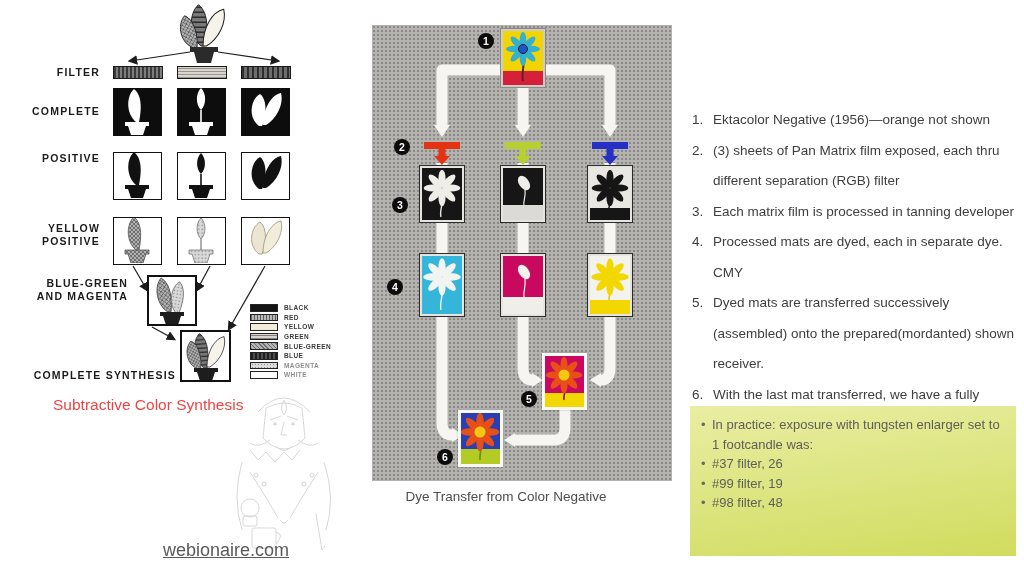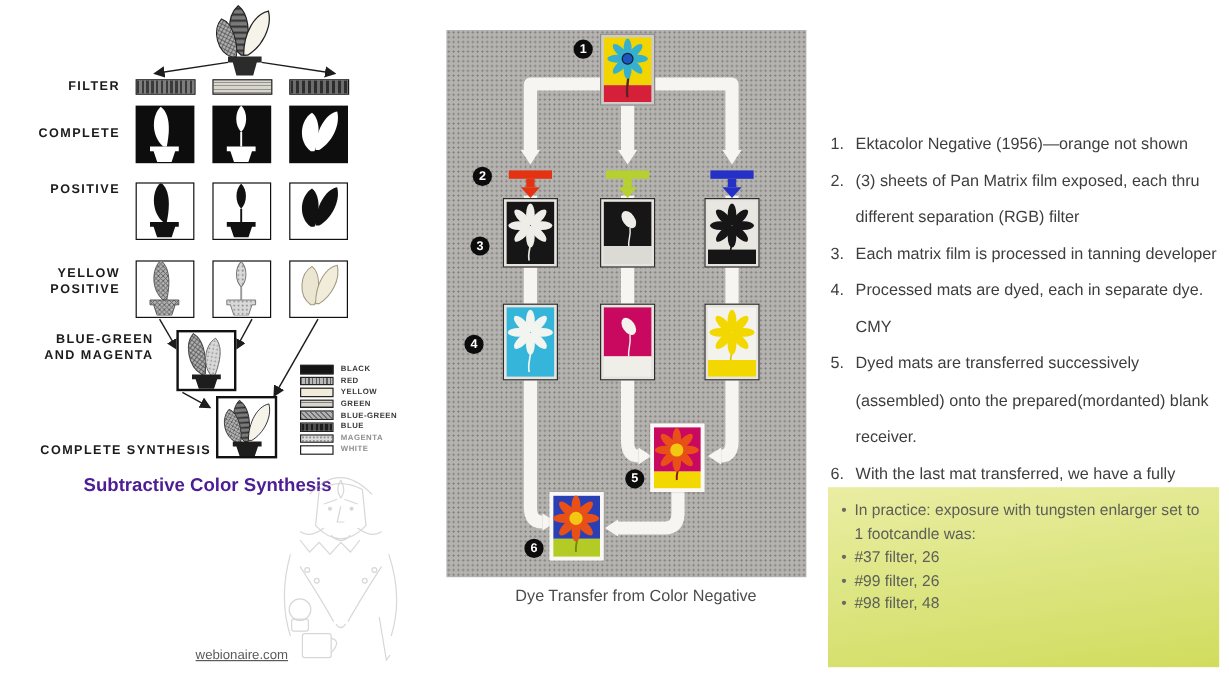--- a/index.html
+++ b/index.html
@@ -12,42 +12,42 @@
   .rowlabel{position:absolute;font-weight:bold;color:#1b1b1b;font-size:10.5px;
             letter-spacing:1.2px;text-align:right;white-space:pre-line;line-height:13px;}
   .fbar{position:absolute;height:13px;width:50px;border:1px solid #1a1a1a;box-sizing:border-box;}
   .fbar1{background:repeating-linear-gradient(90deg,#3a3a3a 0 2px,#7d7d7d 2px 4px);}
   .fbar2{background:repeating-linear-gradient(0deg,#97948e 0 1px,#d9d6cf 1px 3px);}
   .fbar3{background:repeating-linear-gradient(90deg,#2d2d2d 0 2px,#6d6d6d 2px 5px);}
   .cell{position:absolute;width:49px;height:48px;box-sizing:border-box;}
   .cell.neg{background:#0d0d0d;}
   .cell.pos{background:#ffffff;border:1.6px solid #111;}
   .bigcell{position:absolute;box-sizing:border-box;background:#fff;border:2px solid #111;}
-  .leftcap{position:absolute;font-weight:bold;font-size:15.5px;color:#4c1d95;text-align:center;}
+  .leftcap{position:absolute;font-weight:normal;font-size:15.5px;color:#ef4444;text-align:left;}
   .legend{position:absolute;display:flex;flex-direction:column;}
   .lgrow{display:flex;align-items:center;height:9.6px;}
   .sw{width:28px;height:7.5px;border:1px solid #222;box-sizing:border-box;background:#fff;}
   .sw-black{background:#141414;}
   .sw-red{background:repeating-linear-gradient(90deg,#5f5f5f 0 1px,#b9b9b9 1px 3px);}
   .sw-yellow{background:#f1ecd9;}
   .sw-green{background:repeating-linear-gradient(0deg,#85827c 0 1px,#d8d5ce 1px 3px);}
   .sw-bluegreen{background:repeating-linear-gradient(45deg,#6e6e6e 0 1px,#b3b3b3 1px 3px);}
   .sw-blue{background:repeating-linear-gradient(90deg,#1f1f1f 0 2px,#4f4f4f 2px 4px);}
   .sw-magenta{background:radial-gradient(#909090 0.7px,#dcdcdc 0.8px);background-size:3px 3px;}
   .sw-white{background:#ffffff;}
   .lgl{font-weight:bold;font-size:6.5px;letter-spacing:0.4px;color:#3a3a3a;margin-left:6px;}
   .lgl.dim{color:#8f8f8f;}
-  .watermark{position:absolute;font-size:11px;color:#5a5a5a;text-decoration:underline;cursor:pointer;}
+  .watermark{position:absolute;font-size:18px;color:#5a5a5a;text-decoration:underline;cursor:pointer;}
 
   
   .gray{position:absolute;left:372px;top:25px;width:300px;height:456px;
         background-color:#b5b3b0;
         background-image:radial-gradient(#8b8985 0.8px,rgba(0,0,0,0) 1px);
         background-size:4px 4px;}
-  .midcap{position:absolute;left:380px;top:489px;width:300px;text-align:center;
+  .midcap{position:absolute;left:356px;top:489px;width:300px;text-align:center;
           font-size:13.5px;color:#4c4c4c;}
   .badge{position:absolute;width:16px;height:16px;border-radius:50%;background:#0c0c0c;
          color:#fff;font-weight:bold;font-size:10.5px;display:flex;align-items:center;
          justify-content:center;z-index:6;}
   .card{position:absolute;box-sizing:border-box;z-index:4;}
   .filmframe{border:1px solid #2c2c2c;background:#e6e4df;padding:2px;}
   .printframe{border:3px solid #faf8f4;background:#faf8f4;box-shadow:0 0 2px rgba(0,0,0,.25);}
   .negframe{border:1px solid #8a8a8a;background:#cfccc7;padding:2px;}
 
   
@@ -421,40 +421,40 @@
     <div class="step">
         <span class="num">3.</span>
         <span class="txt">Each matrix film is processed in tanning developer</span>
       </div>
     <div class="step">
         <span class="num">4.</span>
         <span class="txt">Processed mats are dyed, each in separate dye. CMY</span>
       </div>
     <div class="step">
         <span class="num">5.</span>
-        <span class="txt">Dyed mats are transferred successively (assembled) onto the prepared(mordanted) blank receiver.</span>
+        <span class="txt">Dyed mats are transferred successively (assembled) onto the prepared(mordanted) shown receiver.</span>
       </div>
     <div class="step">
         <span class="num">6.</span>
         <span class="txt">With the last mat transferred, we have a fully assembled color print</span>
       </div>
   </div>
 
   <div class="note">
     <div class="nb">
         <span class="b">•</span>
         <span>In practice: exposure with tungsten enlarger set to 1 footcandle was:</span>
       </div>
     <div class="nb">
         <span class="b">•</span>
         <span>#37 filter, 26</span>
       </div>
     <div class="nb">
         <span class="b">•</span>
-        <span>#99 filter, 26</span>
+        <span>#99 filter, 19</span>
       </div>
     <div class="nb">
         <span class="b">•</span>
         <span>#98 filter, 48</span>
       </div>
   </div>
 
 </div>
 
 </body></html>

